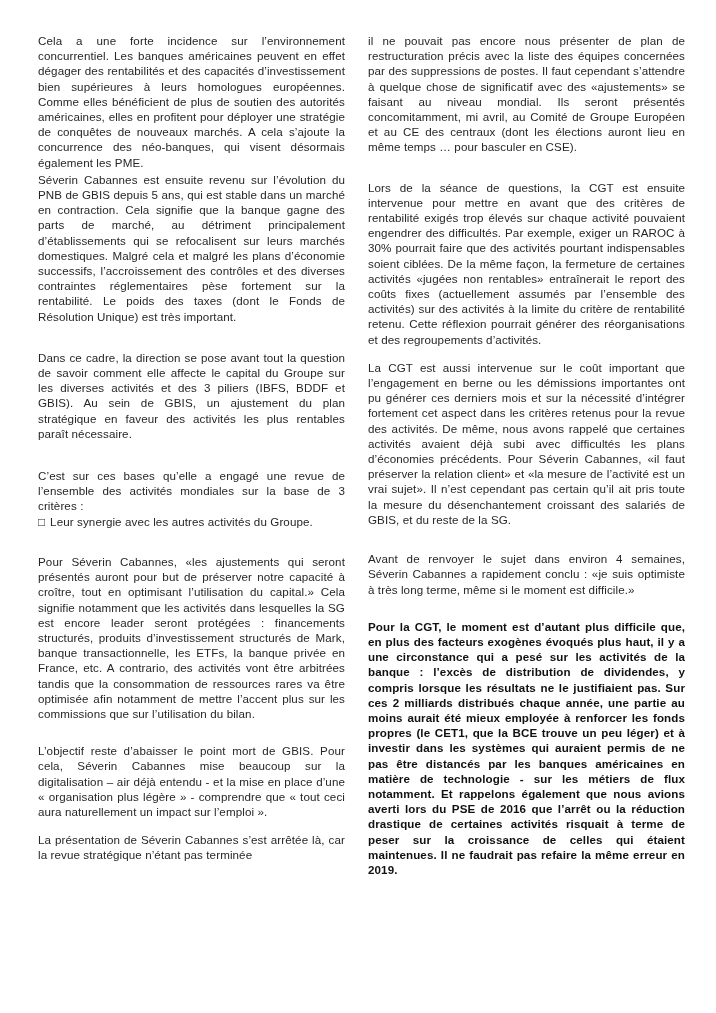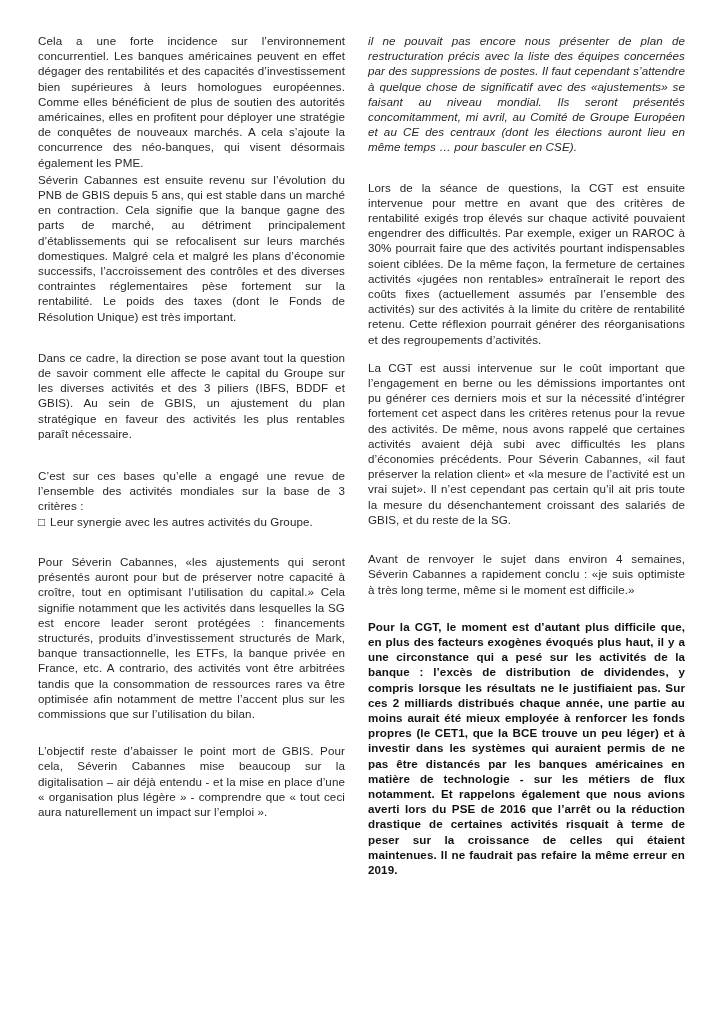--- a/index.html
+++ b/index.html
@@ -38,21 +38,21 @@
   .lp1 { margin-bottom: 2px;  }
   .lp2 { margin-bottom: 26px; }
   .lp3 { margin-bottom: 27px; }
   .lp4 { margin-bottom: 0;  }
   .li  { margin-bottom: 4px;  }
   .li-last { margin-bottom: 25px; }
   .lp8 { margin-bottom: 22px; }
   .lp9 { margin-bottom: 13px; }
   .lp10{ margin-bottom: 0;    }
 
-  .rp1 { margin-bottom: 25px; font-style: italic; }
+  .rp1 { margin-bottom: 25px; }
   .rp2 { margin-bottom: 13px; }
   .rp3 { margin-bottom: 24px;  }
   .rp4 { margin-bottom: 22px; }
   .rp5 { margin-bottom: 0;    }
 </style>
 </head>
 <body>
 
 <div class="page">
   <div class="columns">
@@ -60,20 +60,21 @@
     <div class="col col-left">
       <p class="lp1">Cela a une forte incidence sur l’environnement concurrentiel. Les banques américaines peuvent en effet dégager des rentabilités et des capacités d’investissement bien supérieures à leurs homologues européennes. Comme elles bénéficient de plus de soutien des autorités américaines, elles en profitent pour déployer une stratégie de conquêtes de nouveaux marchés. A cela s’ajoute la concurrence des néo-banques, qui visent désormais également les PME.</p>
       <p class="lp2">Séverin Cabannes est ensuite revenu sur l’évolution du PNB de GBIS depuis 5 ans, qui est stable dans un marché en contraction. Cela signifie que la banque gagne des parts de marché, au détriment principalement d’établissements qui se refocalisent sur leurs marchés domestiques. Malgré cela et malgré les plans d’économie successifs, l’accroissement des contrôles et des diverses contraintes réglementaires pèse fortement sur la rentabilité. Le poids des taxes (dont le Fonds de Résolution Unique) est très important.</p>
       <p class="lp3">Dans ce cadre, la direction se pose avant tout la question de savoir comment elle affecte le capital du Groupe sur les diverses activités et des 3 piliers (IBFS, BDDF et GBIS). Au sein de GBIS, un ajustement du plan stratégique en faveur des activités les plus rentables paraît nécessaire.</p>
       <p class="lp4">C’est sur ces bases qu’elle a engagé une revue de l’ensemble des activités mondiales sur la base de 3 critères :</p>
 
       <p class="li li-last"><span class="bullet">□</span><span>Leur synergie avec les autres activités du Groupe.</span></p>
 
       <p class="lp8">Pour Séverin Cabannes, «les ajustements qui seront présentés auront pour but de préserver notre capacité à croître, tout en optimisant l’utilisation du capital.» Cela signifie notamment que les activités dans lesquelles la SG est encore leader seront protégées : financements structurés, produits d’investissement structurés de Mark, banque transactionnelle, les ETFs, la banque privée en France, etc. A contrario, des activités vont être arbitrées tandis que la consommation de ressources rares va être optimisée afin notamment de mettre l’accent plus sur les commissions que sur l’utilisation du bilan.</p>
       <p class="lp9">L’objectif reste d’abaisser le point mort de GBIS. Pour cela, Séverin Cabannes mise beaucoup sur la digitalisation – air déjà entendu - et la mise en place d’une « organisation plus légère » - comprendre que « tout ceci aura naturellement un impact sur l’emploi ».</p>
+      <p class="lp10">La présentation de Séverin Cabannes s’est arrêtée là, car la revue stratégique n’étant pas terminée</p>
     </div>
 
     <div class="col col-right">
       <p class="rp1">il ne pouvait pas encore nous présenter de plan de restructuration précis avec la liste des équipes concernées par des suppressions de postes. Il faut cependant s’attendre à quelque chose de significatif avec des «ajustements» se faisant au niveau mondial. Ils seront présentés concomitamment, mi avril, au Comité de Groupe Européen et au CE des centraux (dont les élections auront lieu en même temps … pour basculer en CSE).</p>
       <p class="rp2">Lors de la séance de questions, la CGT est ensuite intervenue pour mettre en avant que des critères de rentabilité exigés trop élevés sur chaque activité pouvaient engendrer des difficultés. Par exemple, exiger un RAROC à 30% pourrait faire que des activités pourtant indispensables soient ciblées. De la même façon, la fermeture de certaines activités «jugées non rentables» entraînerait le report des coûts fixes (actuellement assumés par l’ensemble des activités) sur des activités à la limite du critère de rentabilité retenu. Cette réflexion pourrait générer des réorganisations et des regroupements d’activités.</p>
       <p class="rp3">La CGT est aussi intervenue sur le coût important que l’engagement en berne ou les démissions importantes ont pu générer ces derniers mois et sur la nécessité d’intégrer fortement cet aspect dans les critères retenus pour la revue des activités. De même, nous avons rappelé que certaines activités avaient déjà subi avec difficultés les plans d’économies précédents. Pour Séverin Cabannes, «il faut préserver la relation client» et «la mesure de l’activité est un vrai sujet». Il n’est cependant pas certain qu’il ait pris toute la mesure du désenchantement croissant des salariés de GBIS, et du reste de la SG.</p>
       <p class="rp4">Avant de renvoyer le sujet dans environ 4 semaines, Séverin Cabannes a rapidement conclu : «je suis optimiste à très long terme, même si le moment est difficile.»</p>
       <p class="rp5 bold">Pour la CGT, le moment est d’autant plus difficile que, en plus des facteurs exogènes évoqués plus haut, il y a une circonstance qui a pesé sur les activités de la banque : l’excès de distribution de dividendes, y compris lorsque les résultats ne le justifiaient pas. Sur ces 2 milliards distribués chaque année, une partie au moins aurait été mieux employée à renforcer les fonds propres (le CET1, que la BCE trouve un peu léger) et à investir dans les systèmes qui auraient permis de ne pas être distancés par les banques américaines en matière de technologie - sur les métiers de flux notamment. Et rappelons également que nous avions averti lors du PSE de 2016 que l’arrêt ou la réduction drastique de certaines activités risquait à terme de peser sur la croissance de celles qui étaient maintenues. Il ne faudrait pas refaire la même erreur en 2019.</p>
     </div>
 

